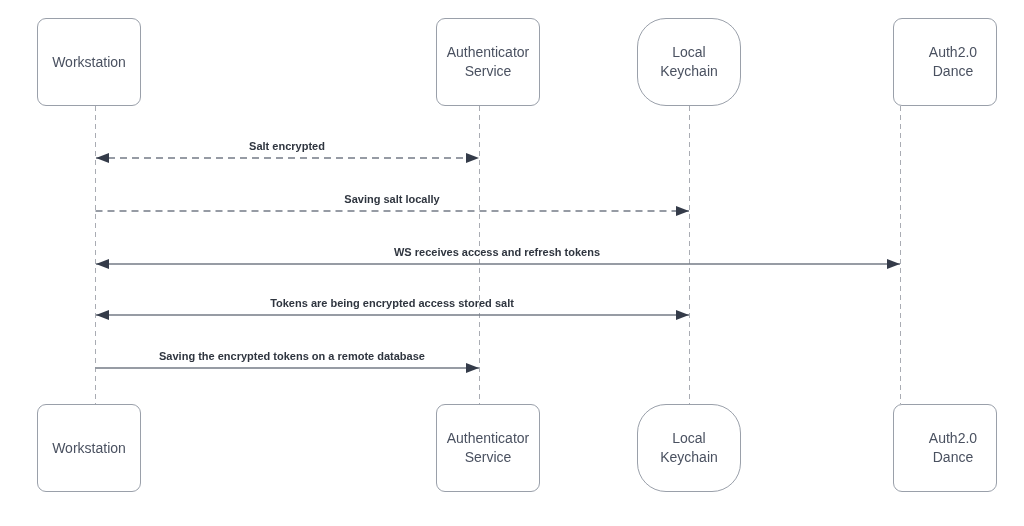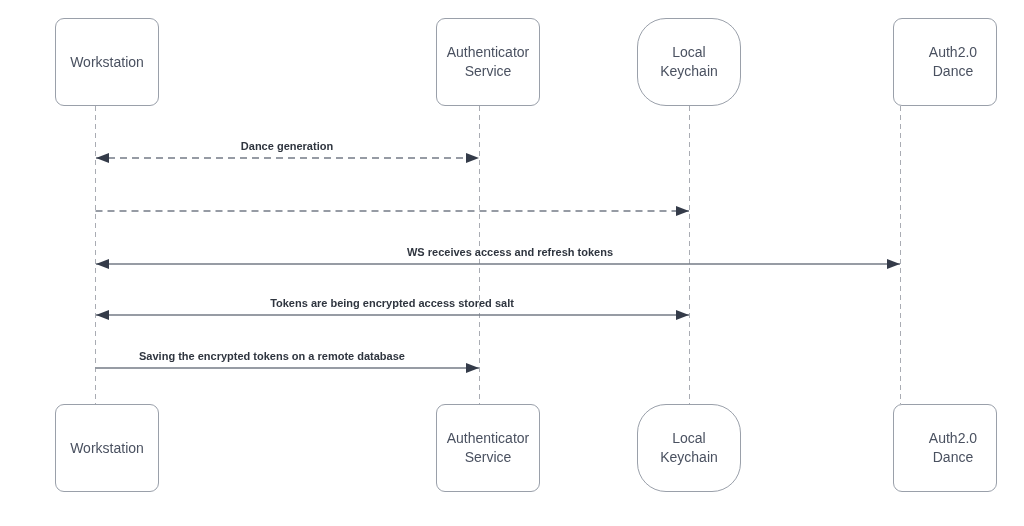--- a/index.html
+++ b/index.html
@@ -40,21 +40,21 @@
   .msg-label {
     position: absolute;
     width: 420px;
     text-align: center;
     font-size: 11px;
     font-weight: bold;
     color: #2f353f;
     line-height: 1.1;
   }
   
-  .col-a { left: 55px; }
+  .col-a { left: 37px; }
   .col-b { left: 436px; }
   .col-c { left: 637px; border-radius: 29px; }
   .col-d { left: 893px; padding-left: 16px; }
   .row-top { top: 18px; }
   .row-bottom { top: 404px; }
 </style>
 </head>
 <body>
 
 <div class="canvas">
@@ -94,18 +94,19 @@
 Dance</div>
 
   <div class="actor-box col-a row-bottom">Workstation</div>
   <div class="actor-box col-b row-bottom">Authenticator
 Service</div>
   <div class="actor-box col-c row-bottom">Local
 Keychain</div>
   <div class="actor-box col-d row-bottom">Auth2.0
 Dance</div>
 
-  <div class="msg-label" style="left: 77px; top: 140px;">Dance generation</div>
-  <div class="msg-label" style="left: 300px; top: 246px;">WS receives access and refresh tokens</div>
+  <div class="msg-label" style="left: 77px; top: 140px;">Salt encrypted</div>
+  <div class="msg-label" style="left: 182px; top: 193px;">Saving salt locally</div>
+  <div class="msg-label" style="left: 287px; top: 246px;">WS receives access and refresh tokens</div>
   <div class="msg-label" style="left: 182px; top: 297px;">Tokens are being encrypted access stored salt</div>
-  <div class="msg-label" style="left: 62px; top: 350px;">Saving the encrypted tokens on a remote database</div>
+  <div class="msg-label" style="left: 82px; top: 350px;">Saving the encrypted tokens on a remote database</div>
 
 </div>
 
 </body></html>

